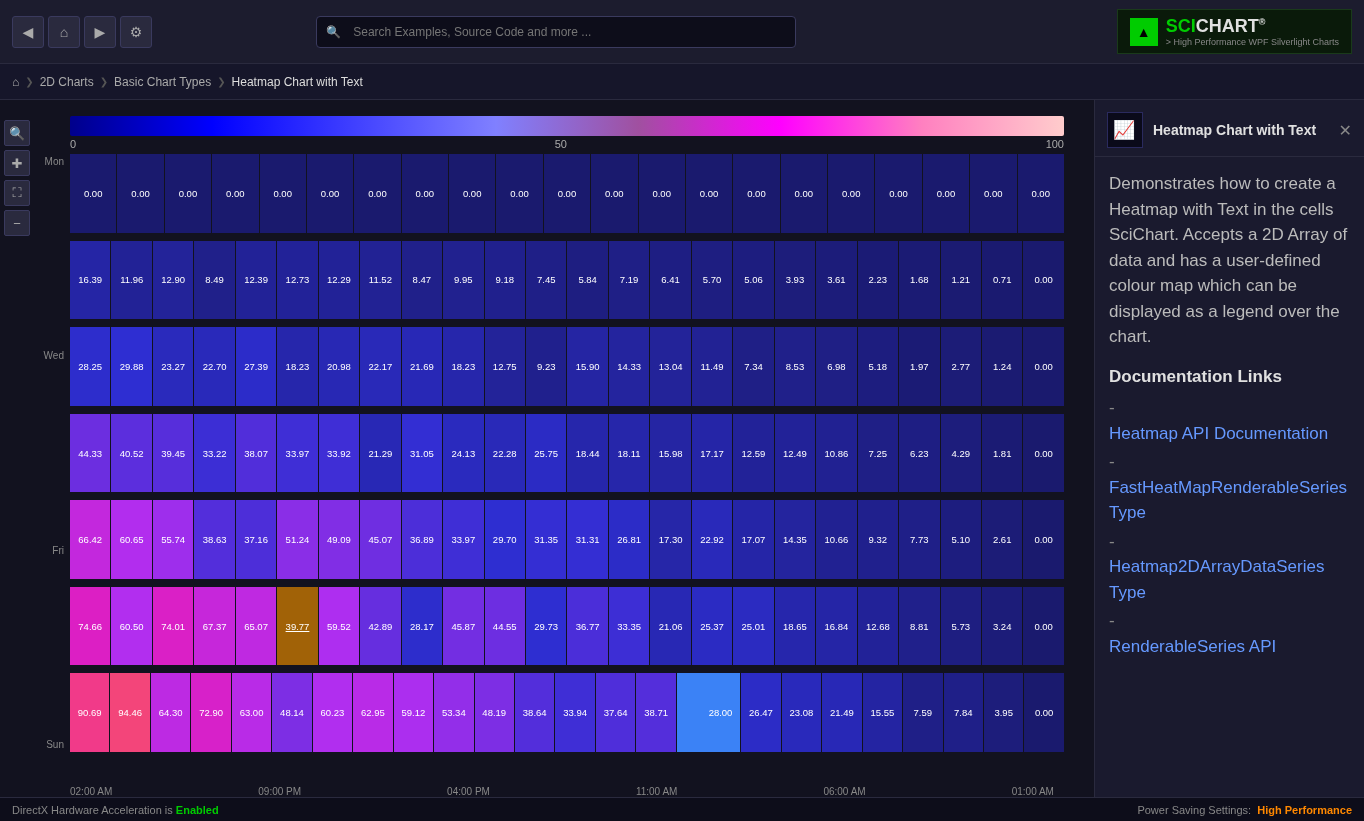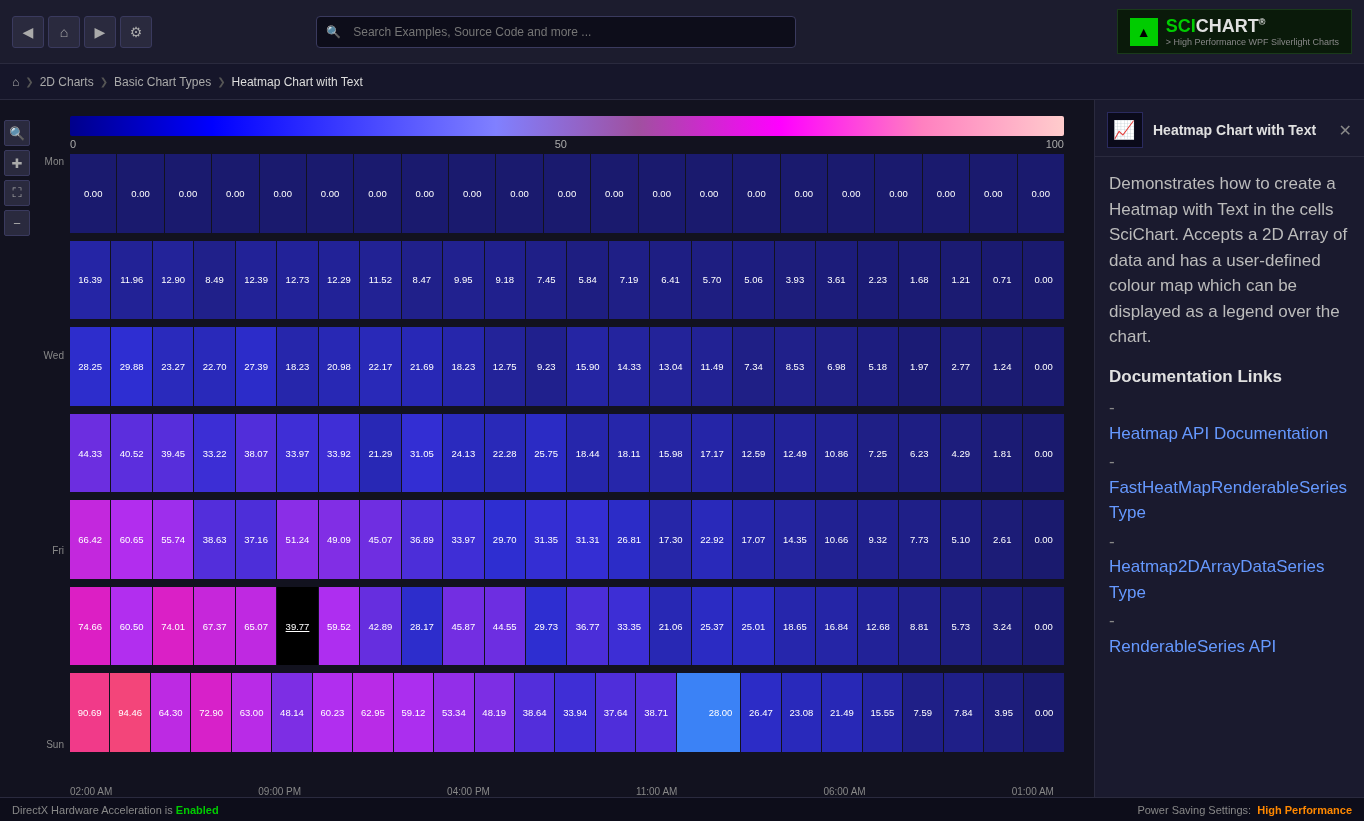--- a/index.html
+++ b/index.html
@@ -538,21 +538,21 @@
             <div class="heatmap-cell" style="background-color: rgb(29, 29, 127);">5.10</div>
             <div class="heatmap-cell" style="background-color: rgb(28, 28, 119);">2.61</div>
             <div class="heatmap-cell" style="background-color: rgb(26, 26, 110);">0.00</div>
           </div>
           <div class="heatmap-row">
             <div class="heatmap-cell" style="background-color: rgb(220, 31, 196);">74.66</div>
             <div class="heatmap-cell" style="background-color: rgb(178, 46, 239);">60.50</div>
             <div class="heatmap-cell" style="background-color: rgb(218, 32, 198);">74.01</div>
             <div class="heatmap-cell" style="background-color: rgb(198, 39, 218);">67.37</div>
             <div class="heatmap-cell" style="background-color: rgb(191, 41, 225);">65.07</div>
-            <div class="heatmap-cell" style="background-color: #000000; text-decoration: underline;">39.77</div>
+            <div class="heatmap-cell" style="background-color: #a16207; text-decoration: underline;">39.77</div>
             <div class="heatmap-cell" style="background-color: rgb(174, 46, 240);">59.52</div>
             <div class="heatmap-cell" style="background-color: rgb(102, 46, 223);">42.89</div>
             <div class="heatmap-cell" style="background-color: rgb(45, 45, 204);">28.17</div>
             <div class="heatmap-cell" style="background-color: rgb(115, 46, 226);">45.87</div>
             <div class="heatmap-cell" style="background-color: rgb(109, 46, 225);">44.55</div>
             <div class="heatmap-cell" style="background-color: rgb(46, 46, 209);">29.73</div>
             <div class="heatmap-cell" style="background-color: rgb(75, 46, 217);">36.77</div>
             <div class="heatmap-cell" style="background-color: rgb(61, 46, 213);">33.35</div>
             <div class="heatmap-cell" style="background-color: rgb(40, 40, 180);">21.06</div>
             <div class="heatmap-cell" style="background-color: rgb(43, 43, 195);">25.37</div>

